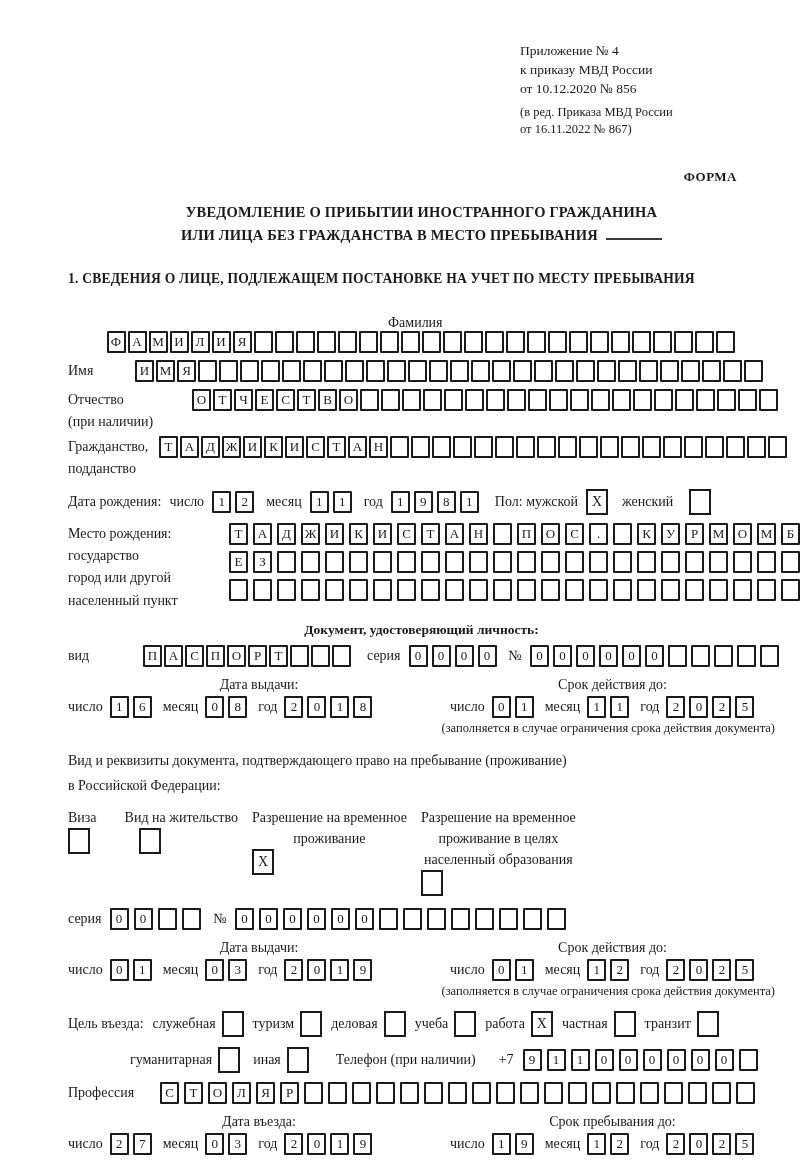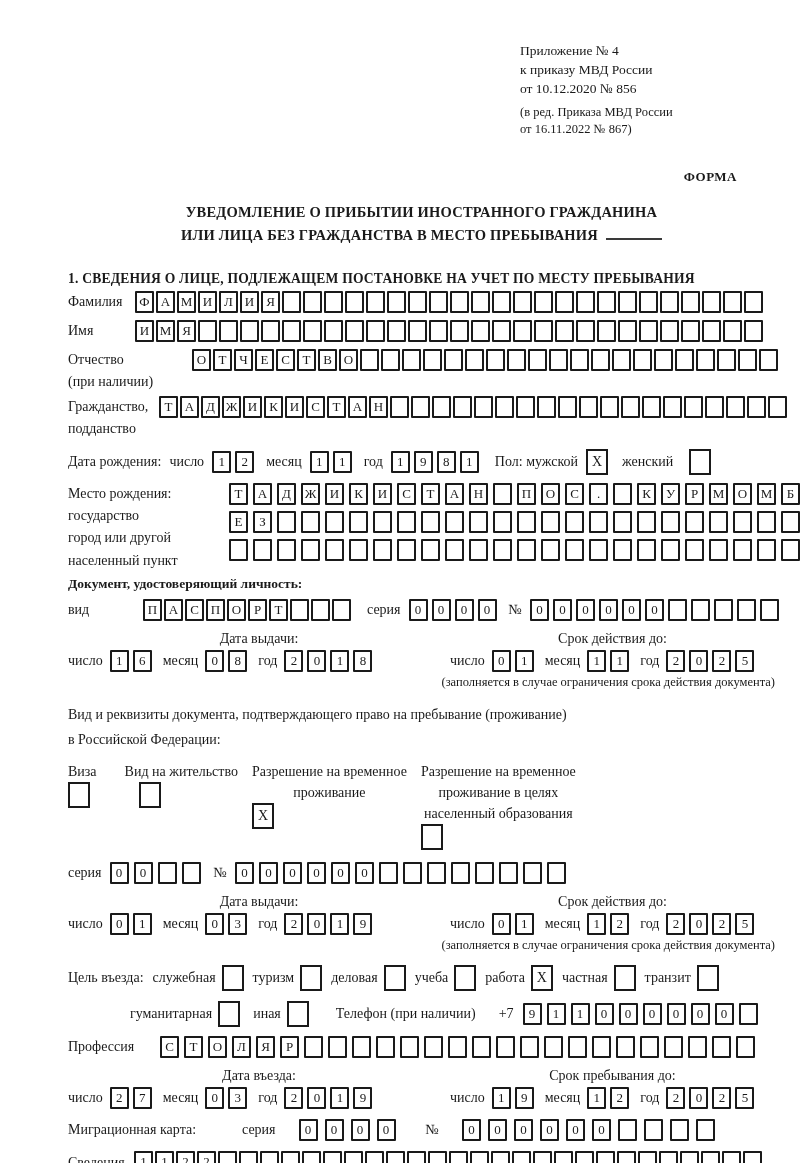--- a/index.html
+++ b/index.html
@@ -50,21 +50,21 @@
   .purposes{display:flex;align-items:center;gap:9px;margin-top:12px;flex-wrap:nowrap;}
   .pair{display:flex;align-items:center;gap:6px;white-space:nowrap;}
 
   .phone-row{display:flex;align-items:center;gap:9px;margin-top:10px;margin-left:62px;}
 
   
   .reps{display:flex;align-items:flex-start;margin-top:10px;}
   .reps .lines{width:62px;line-height:1.72;flex:none;margin-right:4px;}
   .reps .rows .boxes{margin-bottom:10px;}
 
-  .doc-header{text-align:left;font-weight:bold;font-size:13.5px;margin-top:4px;}
+  .doc-header{text-align:center;font-weight:bold;font-size:13.5px;margin-top:10px;}
   .intro{margin-top:12px;line-height:1.8;}
 </style>
 </head>
 <body>
 
 <div class="page">
 
   <div class="appendix">
     <div>Приложение № 4</div>
     <div>к приказу МВД России</div>
@@ -76,21 +76,21 @@
   </div>
   <div class="forma">ФОРМА</div>
 
   <div class="title">
     <div>УВЕДОМЛЕНИЕ О ПРИБЫТИИ ИНОСТРАННОГО ГРАЖДАНИНА</div>
     <div><span>ИЛИ ЛИЦА БЕЗ ГРАЖДАНСТВА В МЕСТО ПРЕБЫВАНИЯ</span><span class="t-underline"></span></div>
   </div>
 
   <div class="sec1">1. СВЕДЕНИЯ О ЛИЦЕ, ПОДЛЕЖАЩЕМ ПОСТАНОВКЕ НА УЧЕТ ПО МЕСТУ ПРЕБЫВАНИЯ</div>
 
-  <div class="frow" style="margin-top:4px;">
+  <div class="frow" style="margin-top:28px;flex-direction:column;">
     <span class="lbl lblcol w67">Фамилия</span>
     <span class="boxes">
         <span class="cbox">Ф</span>
         <span class="cbox">А</span>
         <span class="cbox">М</span>
         <span class="cbox">И</span>
         <span class="cbox">Л</span>
         <span class="cbox">И</span>
         <span class="cbox">Я</span>
         <span class="cbox"></span>

